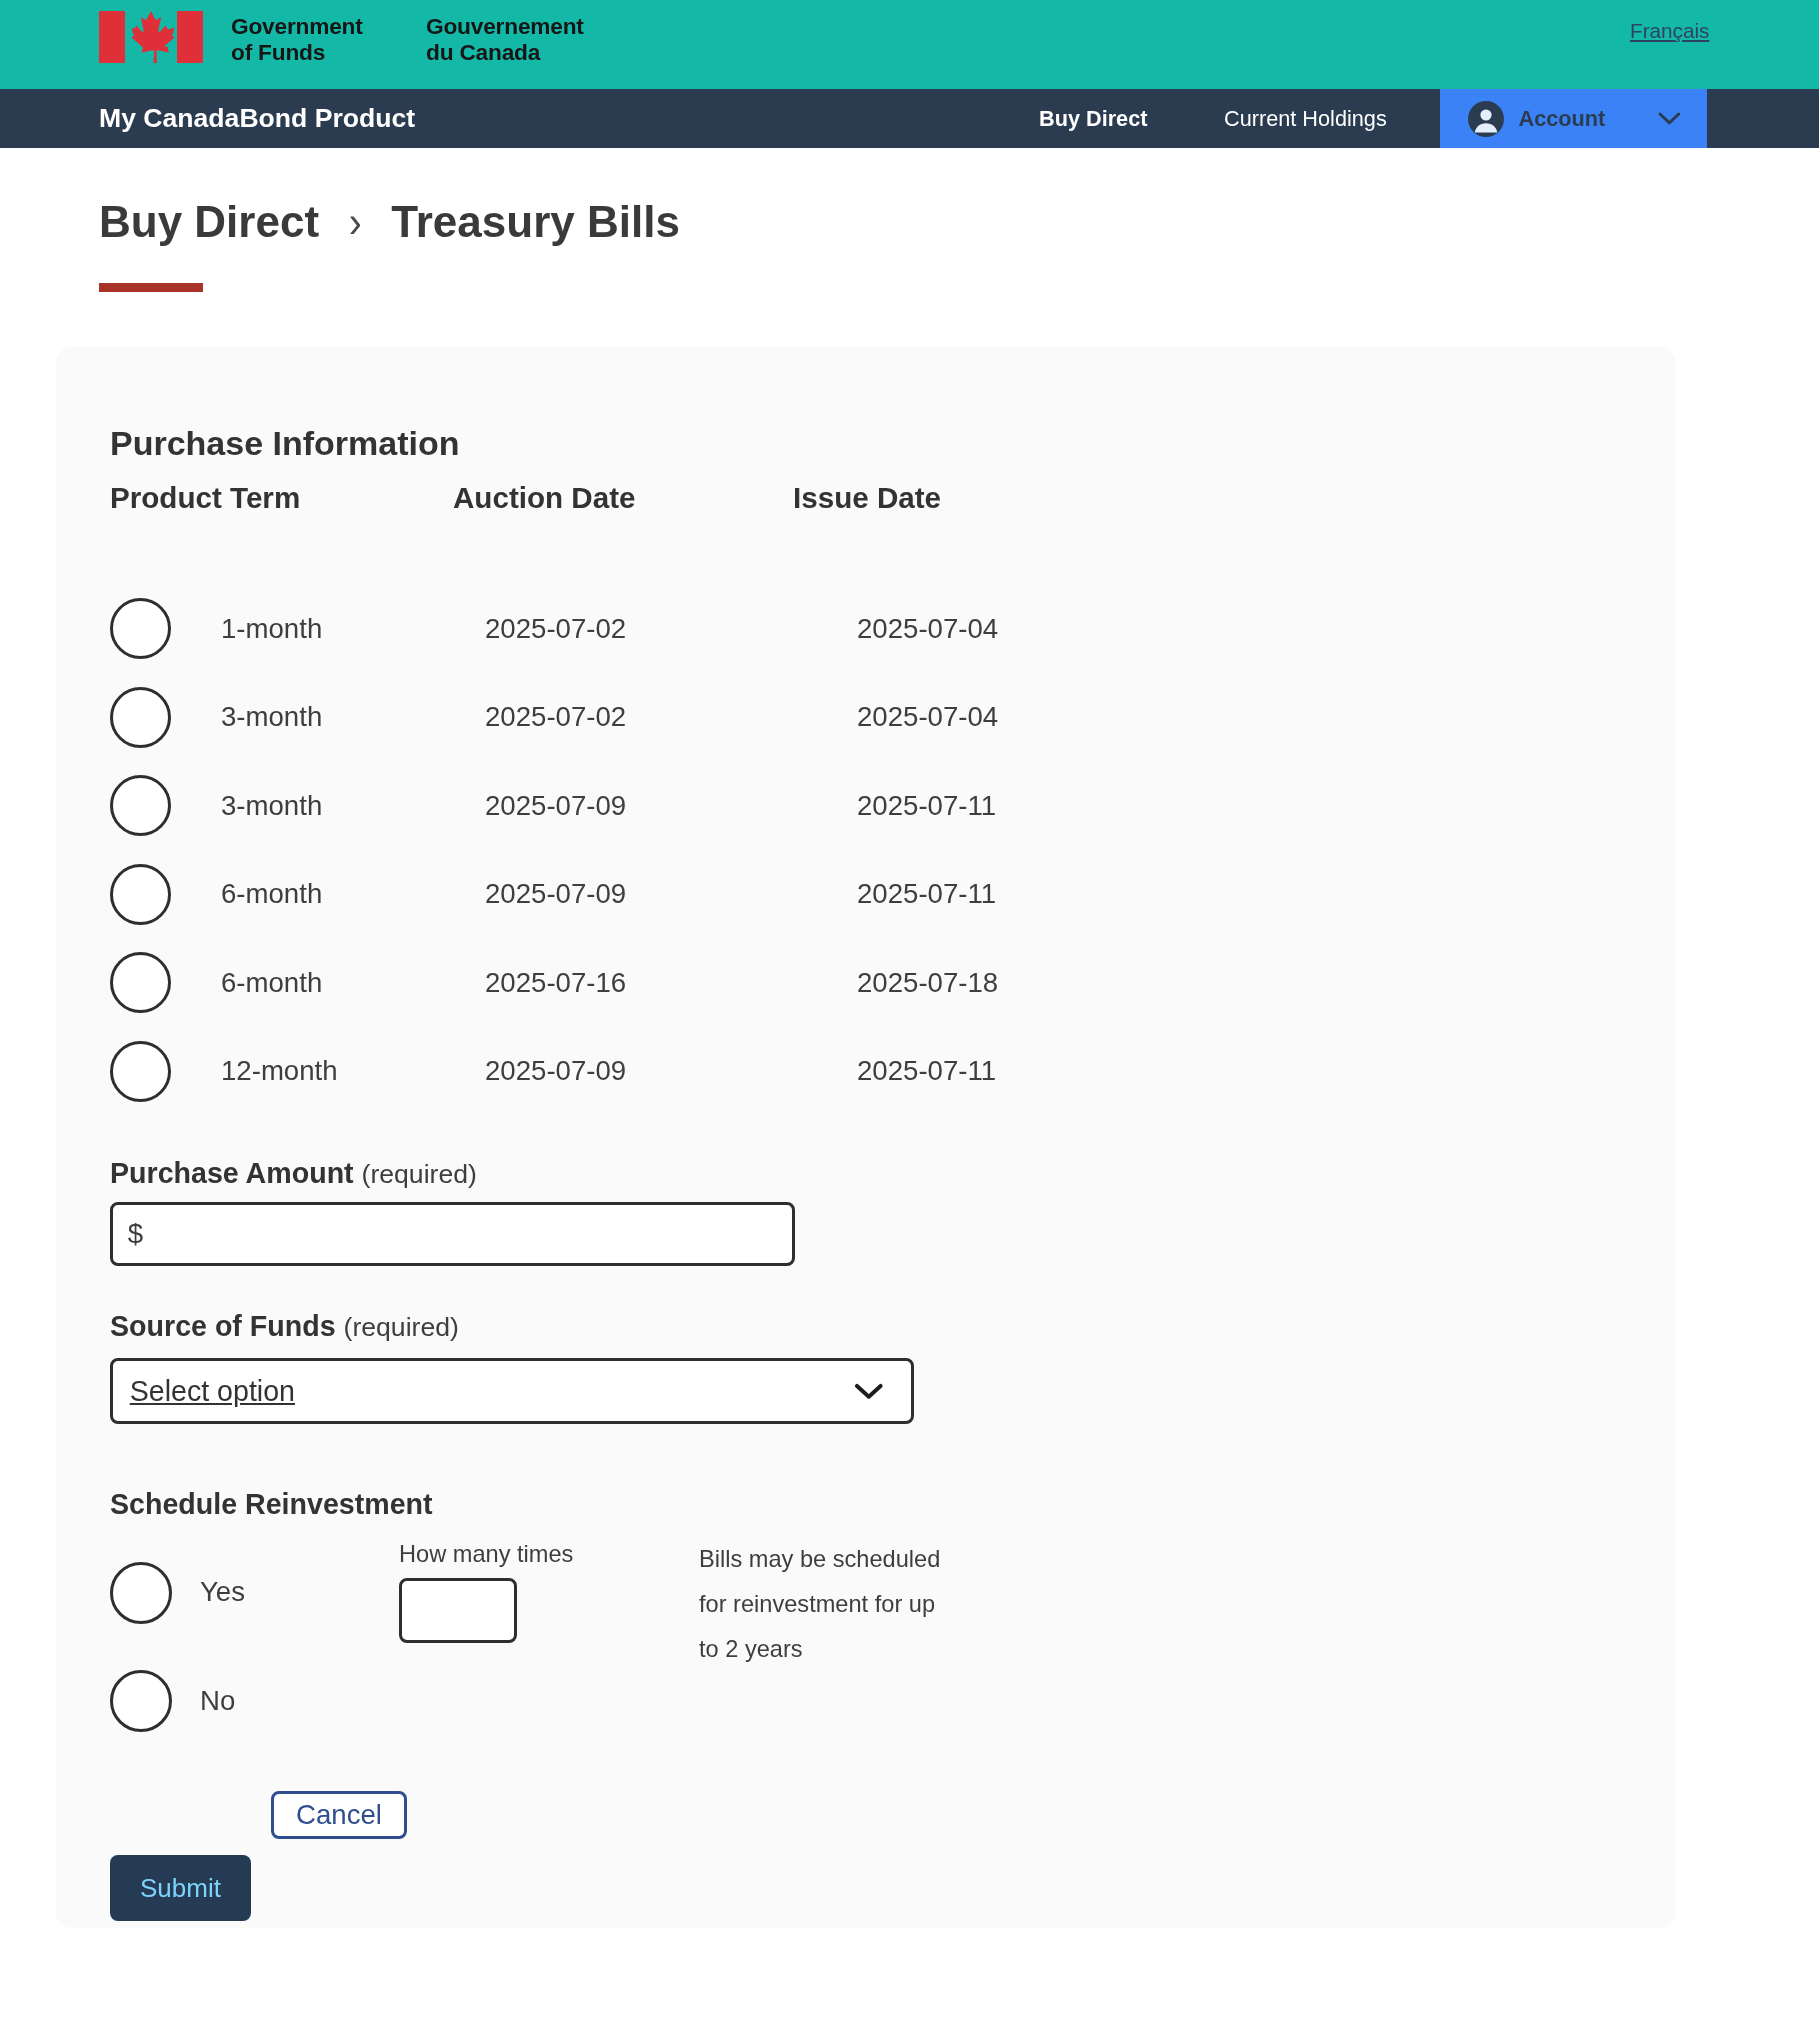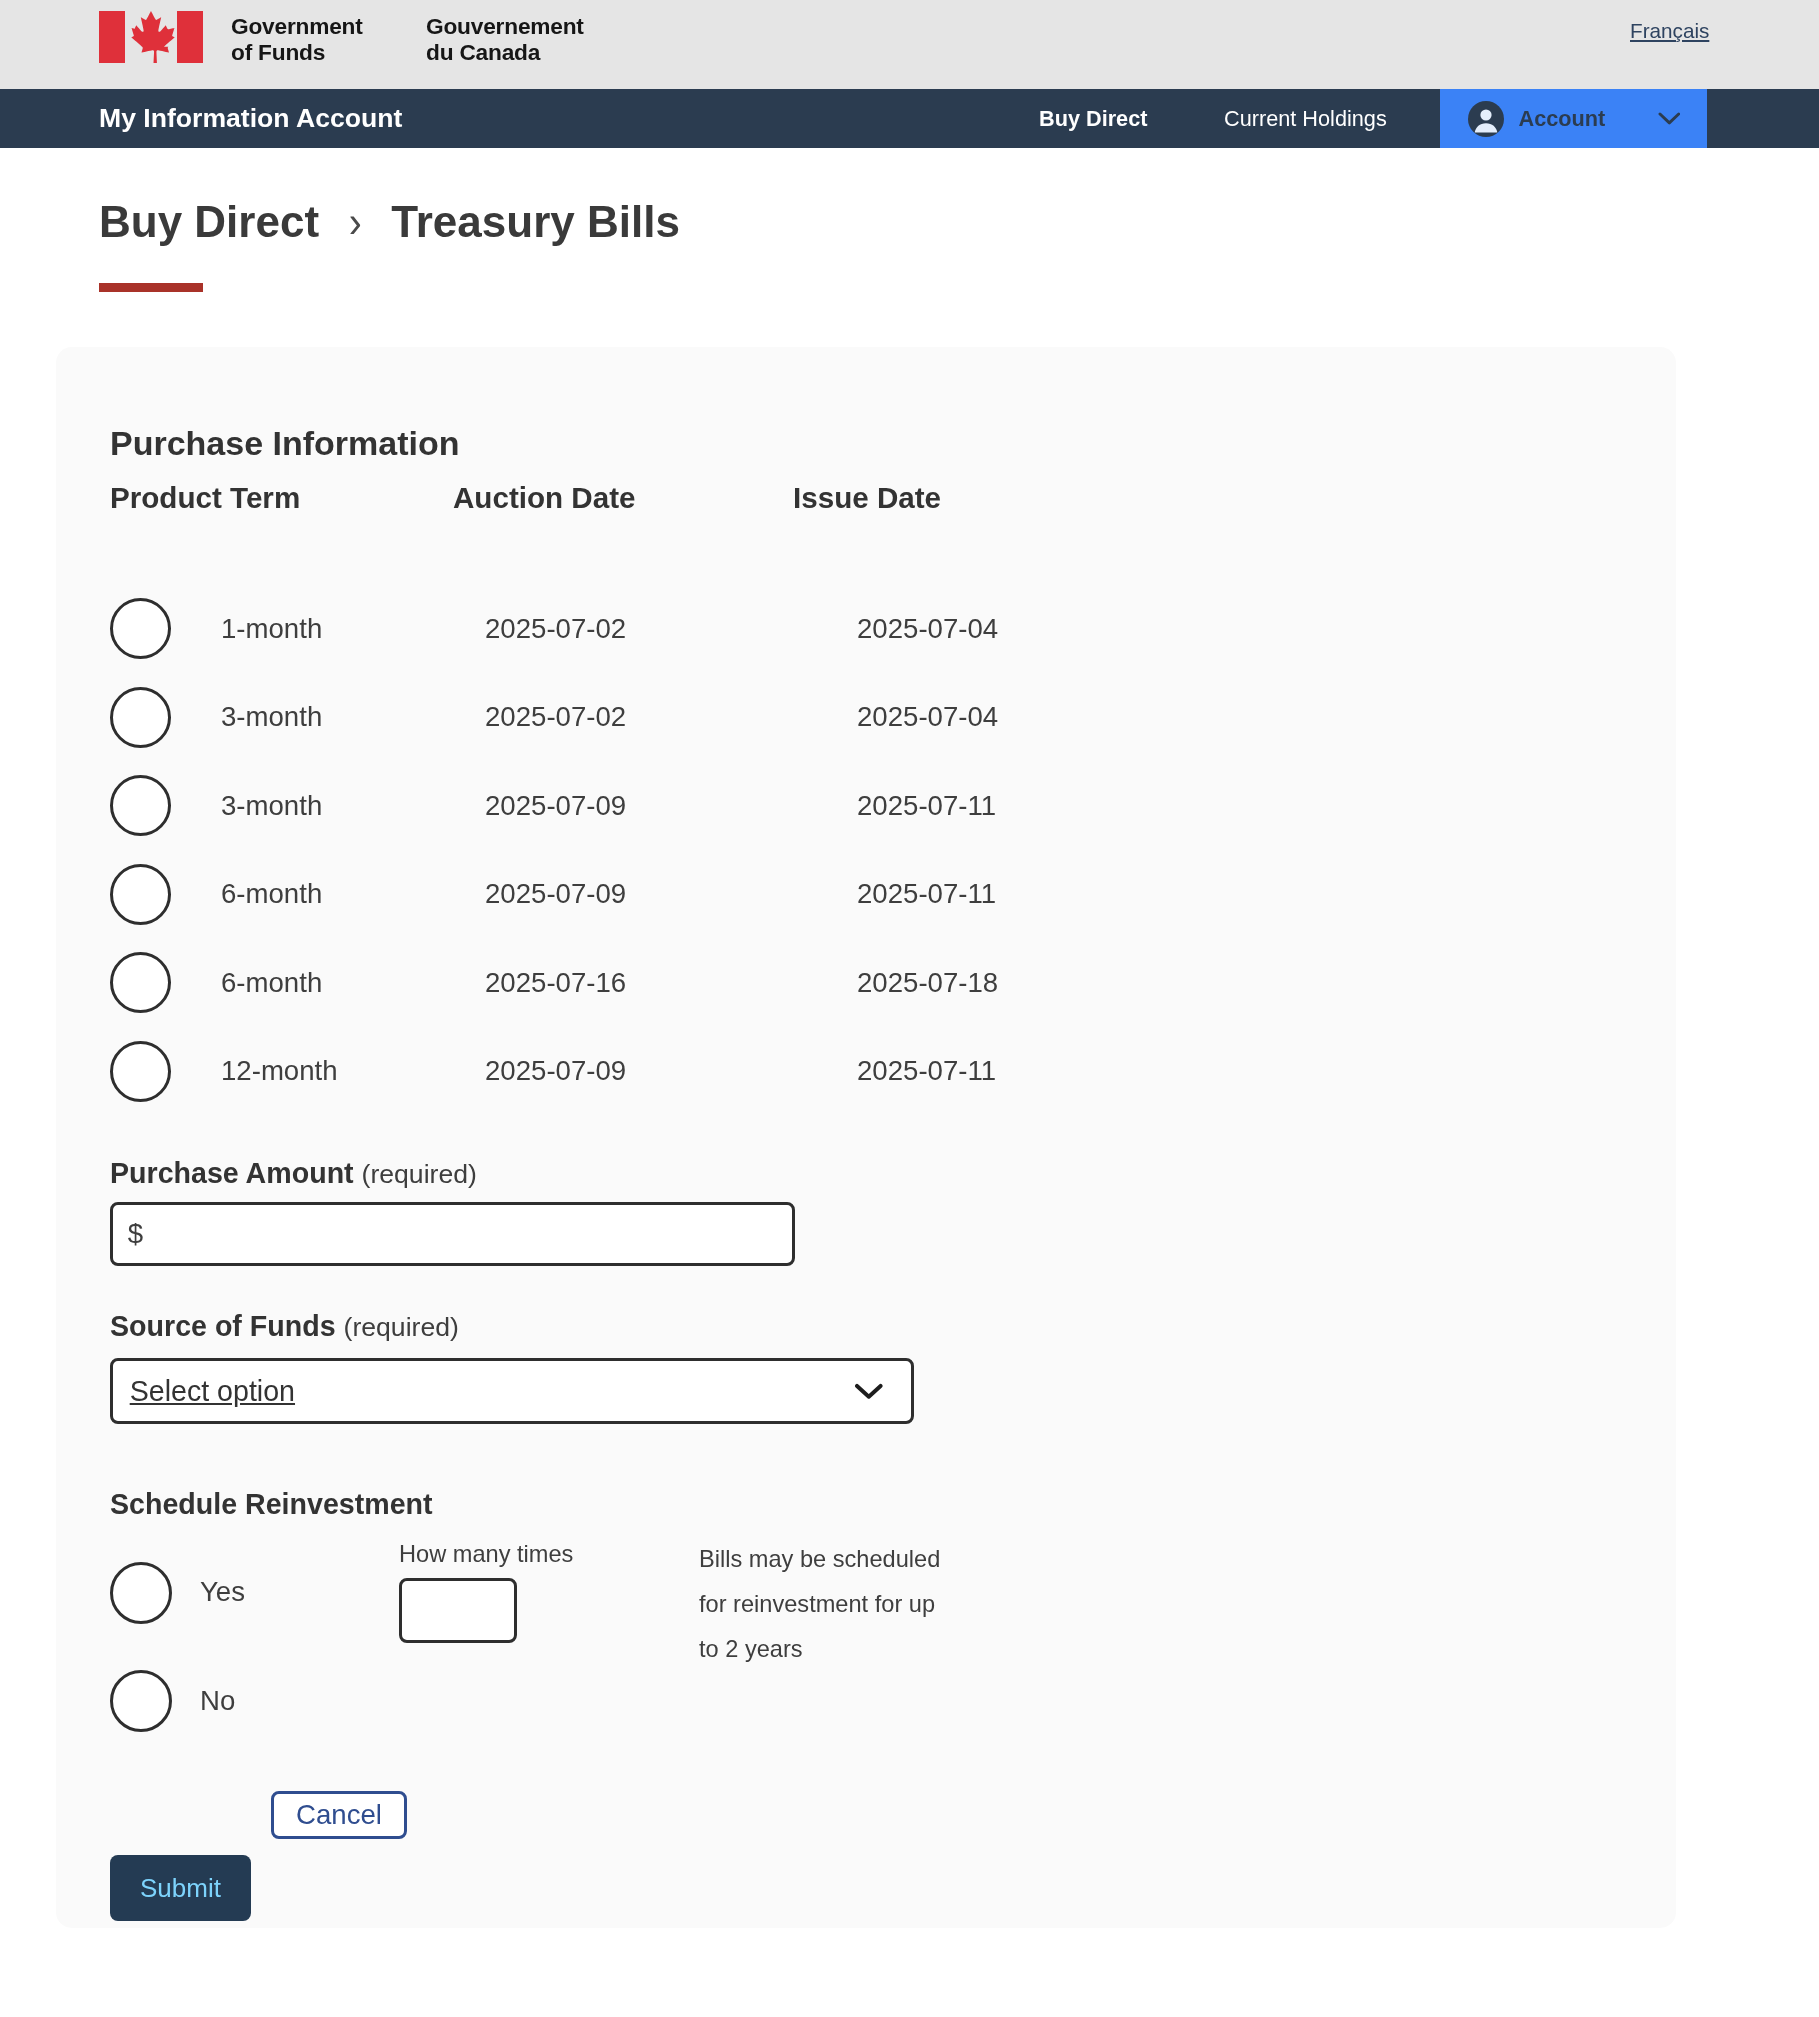--- a/index.html
+++ b/index.html
@@ -1,20 +1,20 @@
 <!DOCTYPE html>
 <html><head>
 <meta charset="utf-8">
 <style>
   html,body{margin:0;padding:0;background:#fff;}
   .page{position:relative;width:1819px;height:2017px;background:#ffffff;
         font-family:"Liberation Sans",sans-serif;color:#333;overflow:hidden;}
 
   
-  .site-header{position:absolute;top:0;left:0;width:100%;height:89px;background:#e5e5e5;}
+  .site-header{position:absolute;top:0;left:0;width:100%;height:89px;background:#14b8a6;}
   .flag{position:absolute;left:99px;top:10.8px;width:104px;height:52px;}
   .logo-block{position:absolute;top:12.8px;font-size:22.7px;font-weight:700;color:#161616;line-height:26.6px;letter-spacing:-0.2px;white-space:pre-line;}
   .logo-en{left:231px;}
   .logo-fr{left:426px;}
   .lang{position:absolute;top:18.7px;left:1630px;font-size:20.7px;color:#2e4360;text-decoration:underline;cursor:pointer;}
 
   
   .top-nav{position:absolute;top:89px;left:0;width:100%;height:59px;background:#2b3c50;}
   .app-title{position:absolute;left:99px;top:0;line-height:59px;color:#fff;font-size:26.6px;font-weight:700;}
   .nav-item{position:absolute;top:0;line-height:59px;color:#fff;font-size:21.7px;text-decoration:none;cursor:pointer;}
@@ -86,21 +86,21 @@
       <g transform="translate(256,0)">
         <path fill="#df303a" d="M383.8 351.7c2.5-2.5 105.2-92.4 105.2-92.4l-17.5-7.5c-10-4.9-7.4-11.5-5-17.4 2.4-7.6 20.1-67.3 20.1-67.3s-47.7 10-57.7 12.5c-7.5 2.4-10-2.5-12.5-7.5s-15-32.4-15-32.4-52.6 59.9-55.1 62.3c-10 7.5-20.1 0-17.6-10 0-10 27.6-129.6 27.6-129.6s-30.1 17.4-40.1 22.4c-7.5 5-12.6 5-17.6-5C293.5 72.3 255.9 0 255.9 0s-37.5 72.3-42.5 79.8c-5 10-10 10-17.6 5-10-5-40.1-22.4-40.1-22.4s27.6 119.6 27.6 129.6c2.5 10-7.5 17.5-17.6 10-2.5-2.4-55.1-62.3-55.1-62.3s-12.5 27.3-15 32.4c-2.5 5-5 9.9-12.5 7.5C112.6 177.1 64.9 167.1 64.9 167.1s17.7 59.7 20.1 67.3c2.4 6 5 12.5-5 17.4l-17.5 7.5s102.7 89.9 105.2 92.4c5.1 5 10 7.5 5.1 22.5-5.1 15-10.1 35.1-10.1 35.1s95.2-20.1 105.3-22.6c8.7-.9 18.3 2.5 18.3 12.5s-5.3 112.8-5.3 112.8h33.8s-5.3-102.8-5.3-112.8 9.6-13.4 18.3-12.5c10.1 2.5 105.3 22.6 105.3 22.6s-5-20.1-10.1-35.1c-4.9-15-.1-17.5 5-22.5z"></path>
       </g>
     </svg>
     <div class="logo-block logo-en"><span>Government</span><br><span>of Funds</span></div>
     <div class="logo-block logo-fr"><span>Gouvernement</span><br><span>du Canada</span></div>
     <a class="lang" href="#">Français</a>
   </header>
 
   <nav class="top-nav">
-    <div class="app-title">My Information Account</div>
+    <div class="app-title">My CanadaBond Product</div>
     <a class="nav-item nav-buy">Buy Direct</a>
     <a class="nav-item nav-holdings">Current Holdings</a>
     <div class="account">
       <svg class="account-icon" viewBox="0 0 36 36" aria-hidden="true">
         <defs>
             <clipPath id="accClip">
               <circle cx="18" cy="18" r="18"></circle>
             </clipPath>
           </defs>
         <circle cx="18" cy="18" r="18" fill="#2b3c50"></circle>

